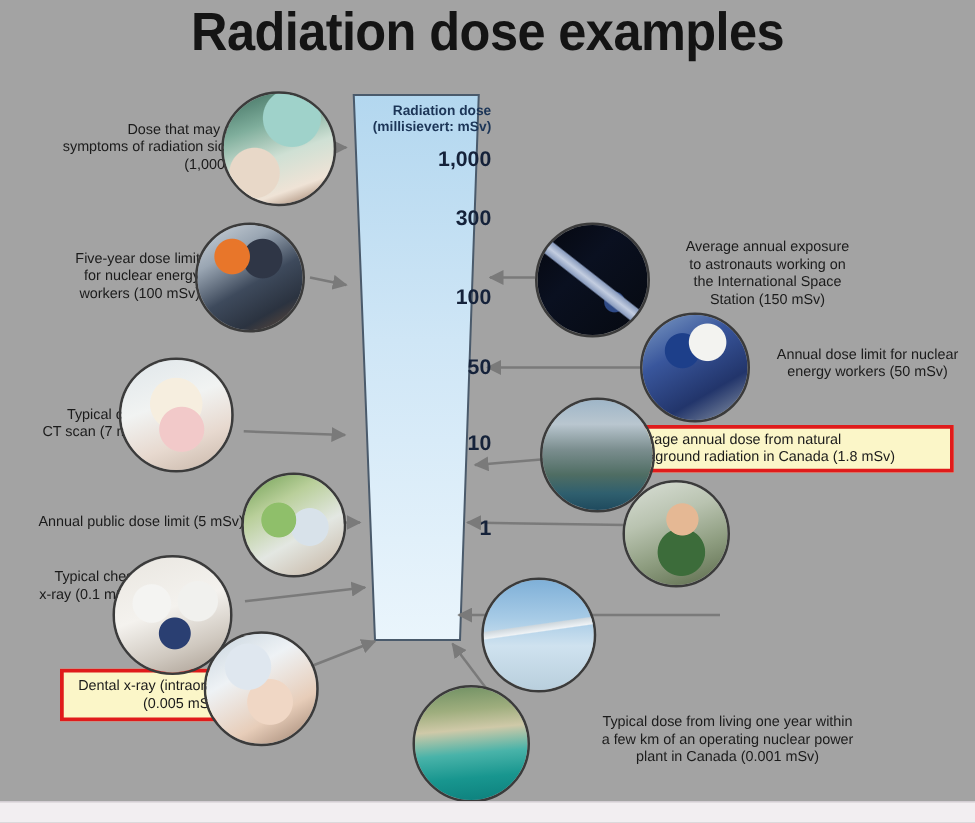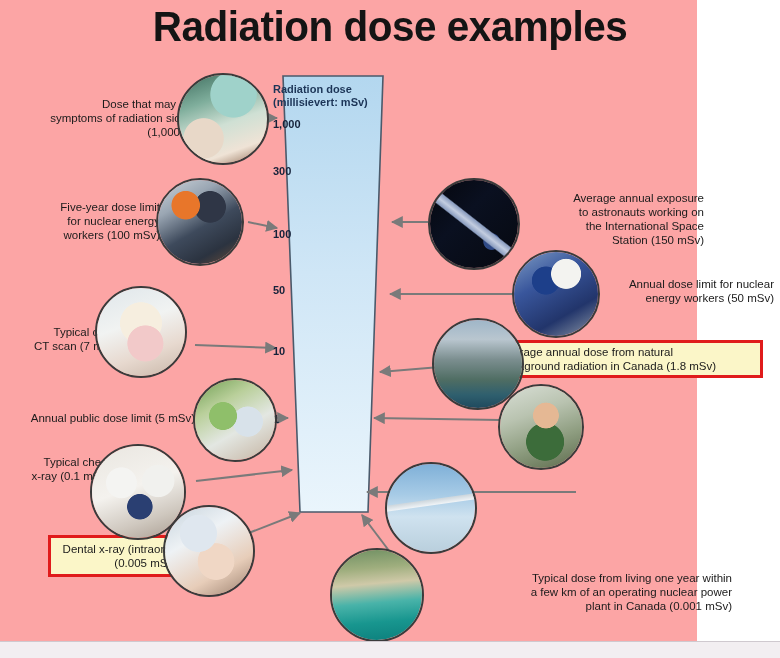--- a/index.html
+++ b/index.html
@@ -3,21 +3,21 @@
 <meta charset="utf-8">
 <style>
   html,body{margin:0;padding:0;}
   body{
     width:780px;height:658px;
     background:#ffffff;
     font-family:"Liberation Sans", sans-serif;
     overflow:hidden;
     position:relative;
   }
-  #stage{position:relative;width:697px;height:658px;background:#fca5a5;}
+  #stage{position:relative;width:780px;height:658px;background:#a3a3a3;}
 
   
   .title{
     position:absolute;left:0;top:2px;width:780px;
     text-align:center;
     font-size:43px;
     font-weight:bold;
     letter-spacing:-0.5px;
     color:#141414;
     font-family:"Liberation Sans", sans-serif;
@@ -38,21 +38,21 @@
   
   .cap{
     position:absolute;
     font-size:11.5px;
     line-height:14px;
     color:#1b1b1b;
     font-family:"Liberation Sans", sans-serif;
     white-space:pre-line;
   }
   .cap.r{text-align:right;}
-  .cap.l{text-align:right;}
+  .cap.l{text-align:center;}
 
   
   .hl{
     position:absolute;
     background:#fbf6c8;
     border:3px solid #e01b1b;
     box-sizing:border-box;
     font-size:11.5px;
     line-height:14px;
     color:#1b1b1b;
@@ -61,30 +61,30 @@
     align-items:center;
   }
   .hl .inner{width:100%;padding:0 8px;}
   .hl.r .inner{text-align:right;}
   .hl.l .inner{text-align:left;}
 
   
   .scaleNum{
     position:absolute;
     width:120px;
-    text-align:left;
-    font-size:11px;
+    text-align:right;
+    font-size:17px;
     font-weight:bold;
     color:#15223a;
     font-family:"Liberation Sans", sans-serif;
   }
   .funnelHead{
     position:absolute;
     width:120px;
-    text-align:left;
+    text-align:right;
     font-size:11px;
     line-height:13px;
     font-weight:bold;
     color:#1c3557;
     white-space:pre-line;
   }
 
   
   .photo{
     position:absolute;

